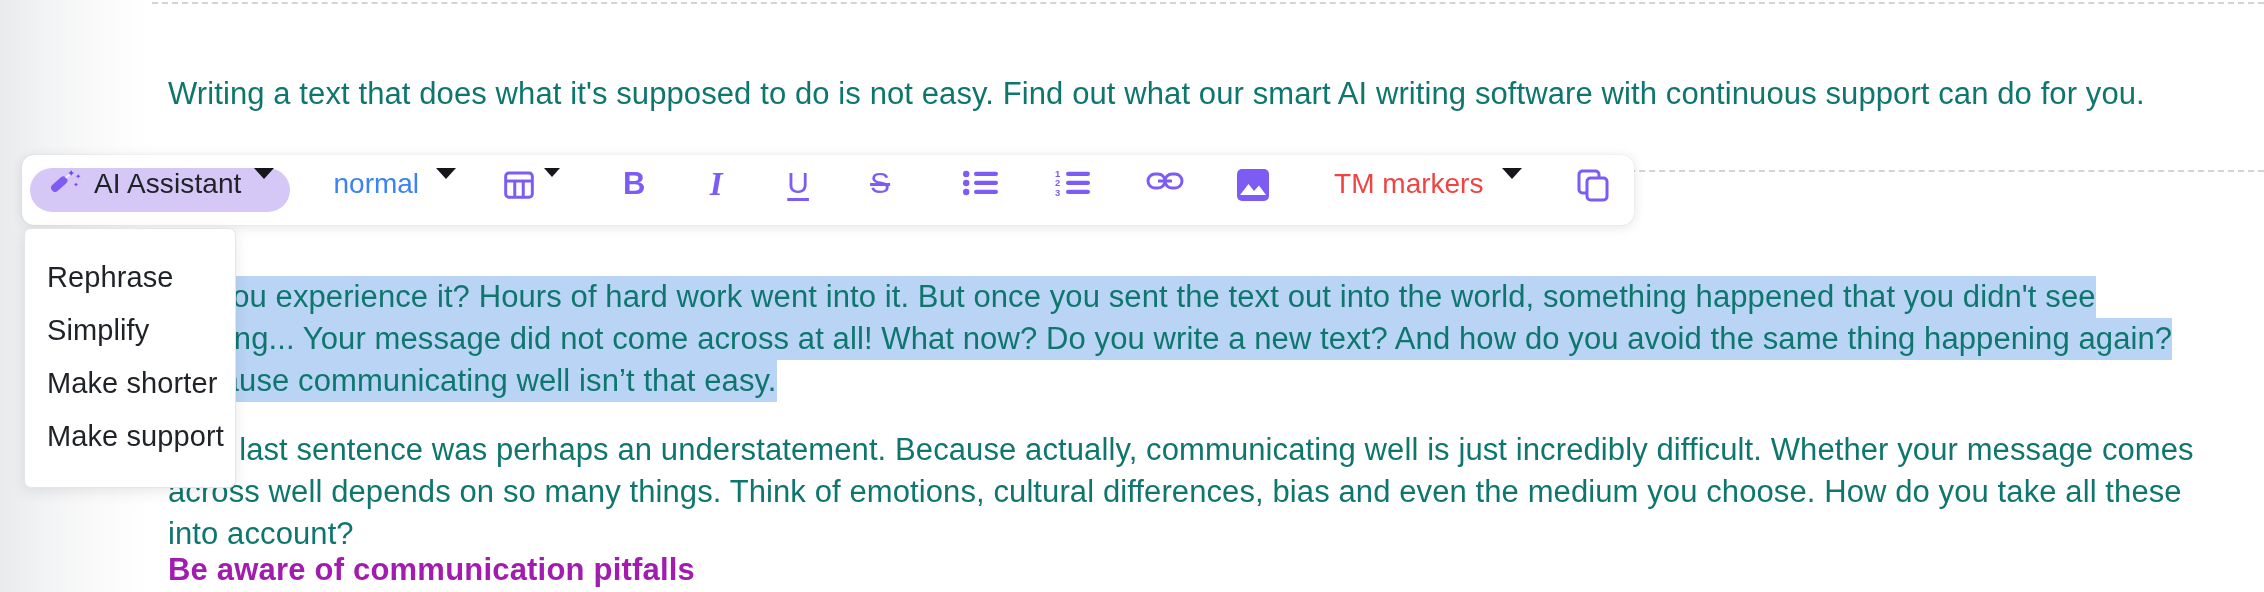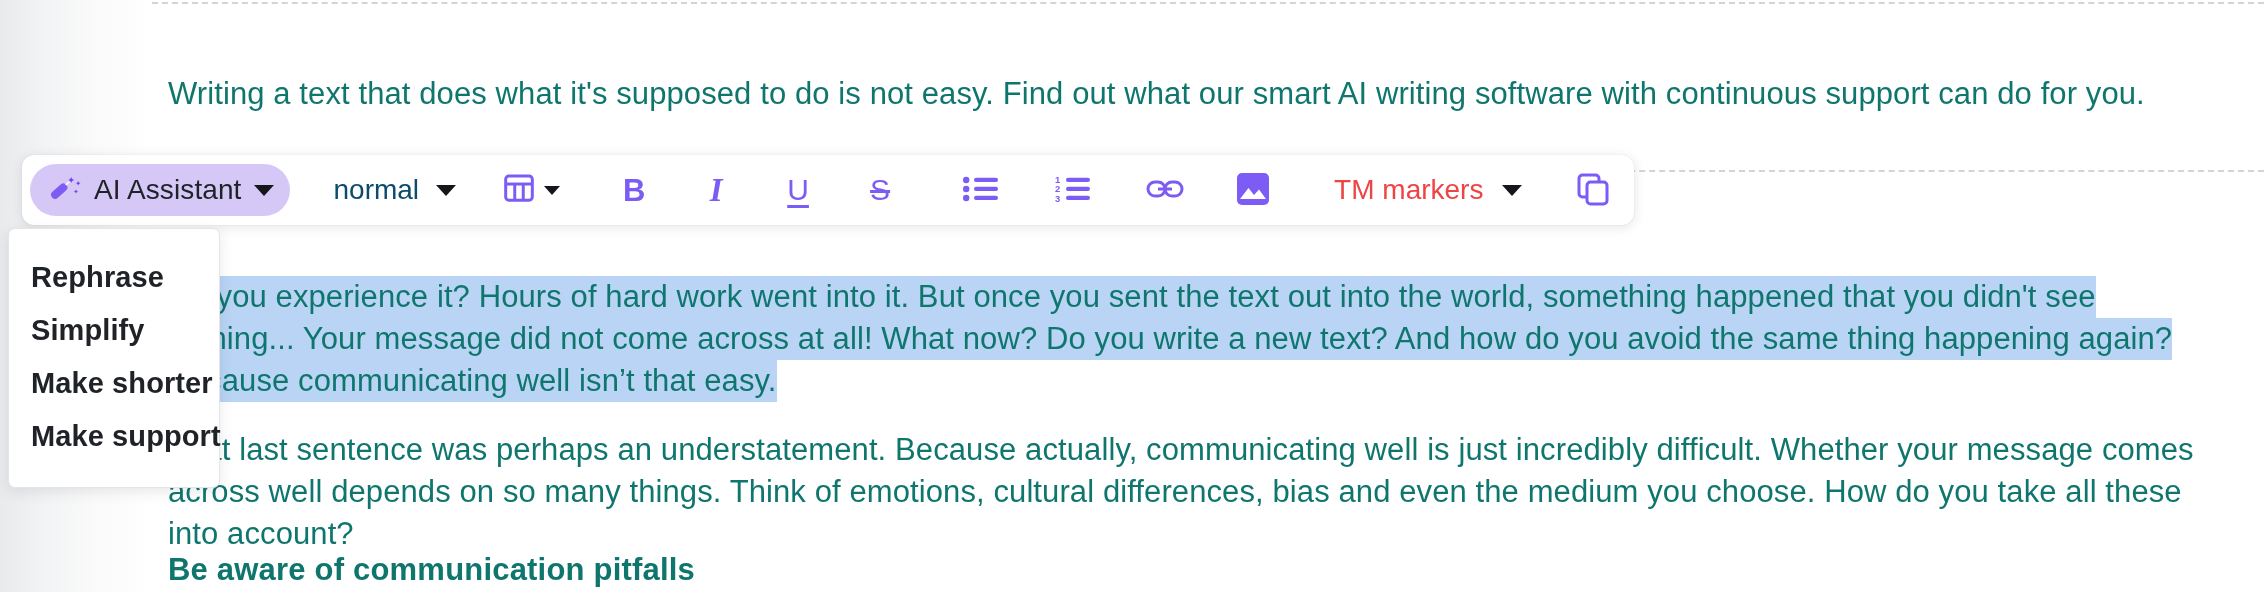--- a/index.html
+++ b/index.html
@@ -53,21 +53,21 @@
     -webkit-box-decoration-break: clone;
     padding: 3px 0 4px 0;
   }
 
   .heading {
     position: absolute;
     left: 168px;
     top: 552px;
     font-size: 31px;
     font-weight: bold;
-    color: #0f766e;
+    color: #a21caf;
     letter-spacing: 0.2px;
   }
 
   
   #toolbar {
     position: absolute;
     left: 22px;
     top: 155px;
     height: 70px;
     background: #ffffff;
@@ -75,23 +75,22 @@
     box-shadow: 0 2px 12px rgba(40,44,60,0.13), 0 0 1px rgba(40,44,60,0.18);
     display: flex;
     align-items: center;
     padding: 0 14px 0 8px;
     box-sizing: border-box;
     z-index: 30;
   }
 
   .tb-btn {
     display: flex;
-    align-items: center;
     justify-content: center;
-    height: 52px;
+    height: 44px;
     border: none;
     background: transparent;
     cursor: pointer;
     padding: 0;
   }
 
   
   #ai-assistant-button {
     background: #d5c8f7;
     border-radius: 27px;
@@ -123,21 +122,21 @@
   }
 
   
   #style-select {
     margin-left: 38px;
     gap: 17px;
     padding: 0 6px;
   }
   #style-select .label {
     font-size: 28px;
-    color: #0c4a6e;
+    color: #3b82f6;
   }
 
   
   #table-button {
     margin-left: 36px;
     gap: 8px;
     padding: 0 4px;
   }
 
   .pbtn { margin-left: 30px; width: 52px; }
@@ -160,31 +159,30 @@
   }
   #tm-markers-button .label {
     font-size: 28px;
     color: #ef4444;
   }
   #copy-button { margin-left: 38px; width: 54px; }
 
   
   #ai-menu {
     position: absolute;
-    left: 8px;
+    left: 24px;
     top: 228px;
     width: 212px;
     background: #ffffff;
     border: 1px solid #e4e5e7;
     border-radius: 7px;
     box-shadow: 0 4px 14px rgba(40,44,60,0.10);
     padding: 22px 0 24px 0;
     box-sizing: border-box;
     z-index: 40;
-    font-weight: bold;
   }
   .menu-item {
     font-size: 29px;
     color: #1f2226;
     padding: 10px 0 10px 22px;
     white-space: nowrap;
     cursor: pointer;
     letter-spacing: 0.1px;
   }
 

